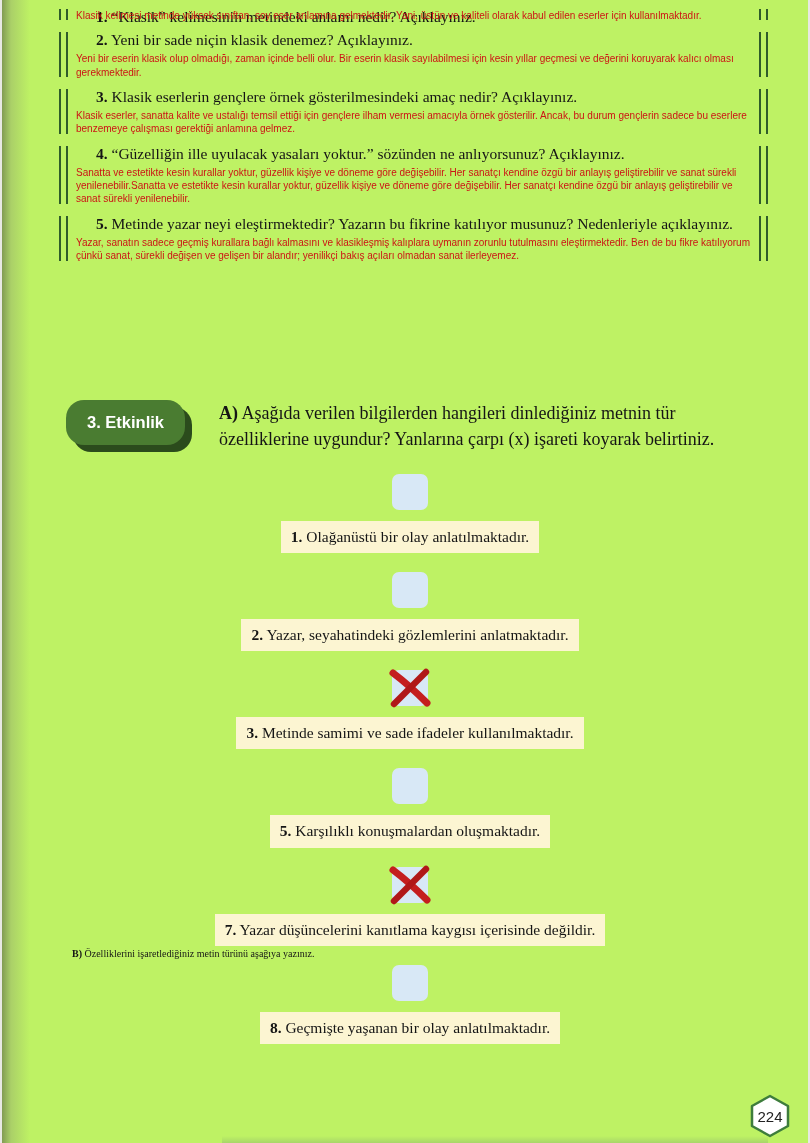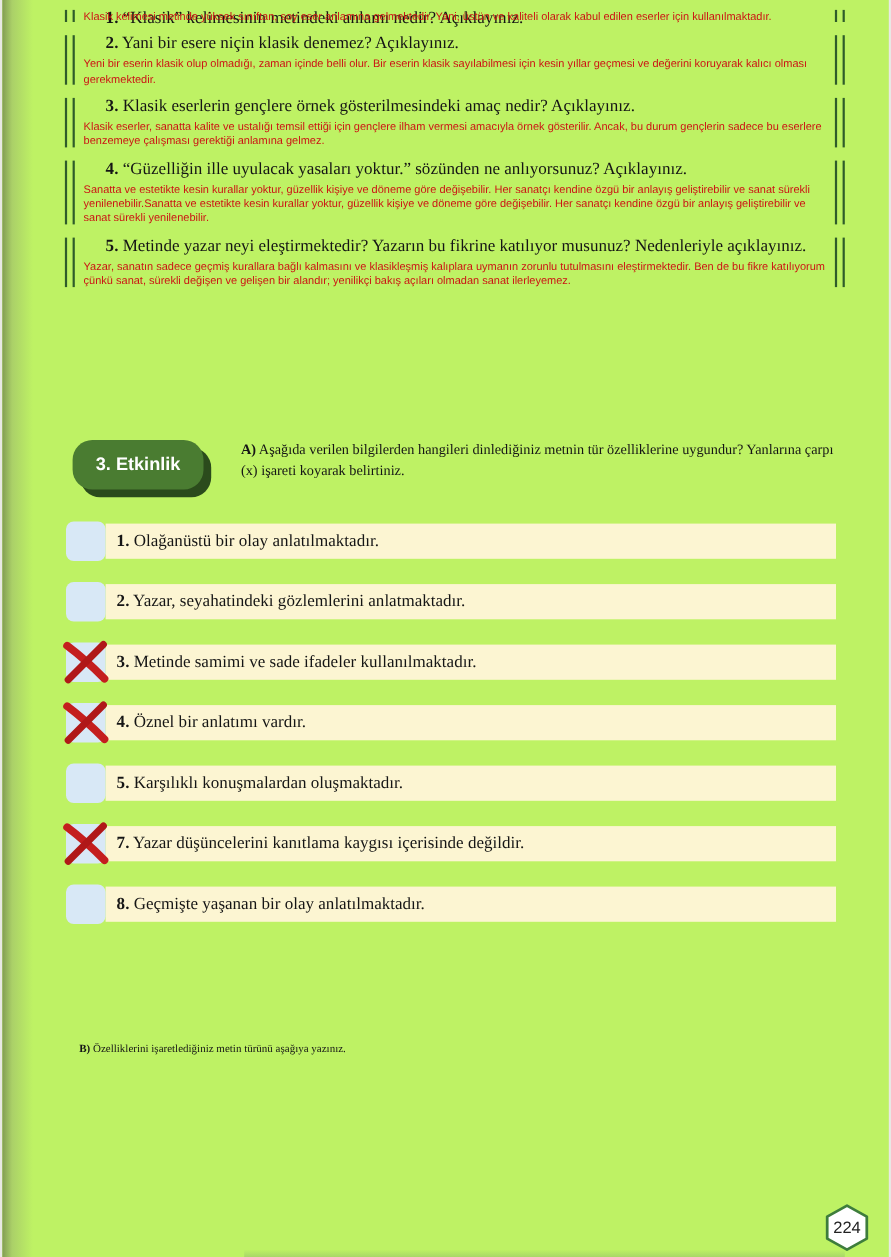--- a/index.html
+++ b/index.html
@@ -60,27 +60,27 @@
   }
   .badge {
     background: #4a7c31; color: #ffffff;
     font-family: "Liberation Sans", sans-serif;
     font-weight: bold; font-size: 16.5px;
     padding: 13px 21px; border-radius: 18px;
     box-shadow: 7px 7px 0 #2b4b1c;
     white-space: nowrap;
   }
   .instruction {
-    font-size: 13px; line-height: 1.45; color: #151515; max-width: 560px;
+    font-size: 18px; line-height: 1.45; color: #151515; max-width: 560px;
   }
   .instruction .blabel { font-weight: bold; }
 
   
   .checklist { position: absolute; top: 474px; left: 58px; right: 48px; }
-  .check-row { display: flex; align-items: center; margin-bottom: 19px; }
+  .check-row { display: flex; align-items: center; gap: 11px; margin-bottom: 19px; flex-direction: column; }
   .checkbox {
     position: relative; width: 36px; height: 36px; flex: 0 0 36px;
     background: #d8e8f6; border-radius: 7px;
   }
   .checkbox .xmark { display: none; position: absolute; left: -6px; top: -5px; }
   .checkbox.checked .xmark { display: block; }
   .item-text {
     flex: 1; background: #fcf5d2;
     font-size: 15.5px; line-height: 1.3; color: #151515;
     padding: 6px 10px; min-height: 30px;
@@ -119,21 +119,21 @@
   <div class="spine-shadow"></div>
 
   <section class="qa-section">
 
     <div class="qa-block overlap">
       <p class="q"><span class="qnum">1.</span> <span>“Klasik” kelimesinin metindeki anlamı nedir? Açıklayınız.</span></p>
       <p class="answer">Klasik kelimesi metinde yüksek sınıftan, soy eser anlamına gelmektedir. Yani, üstün ve kaliteli olarak kabul edilen eserler için kullanılmaktadır.</p>
     </div>
 
     <div class="qa-block">
-      <p class="q"><span class="qnum">2.</span> <span>Yani bir esere niçin klasik denemez? Açıklayınız.</span></p>
+      <p class="q"><span class="qnum">2.</span> <span>Yeni bir sade niçin klasik denemez? Açıklayınız.</span></p>
       <p class="answer">Yeni bir eserin klasik olup olmadığı, zaman içinde belli olur. Bir eserin klasik sayılabilmesi için kesin yıllar geçmesi ve değerini koruyarak kalıcı olması gerekmektedir.</p>
     </div>
 
     <div class="qa-block">
       <p class="q"><span class="qnum">3.</span> <span>Klasik eserlerin gençlere örnek gösterilmesindeki amaç nedir? Açıklayınız.</span></p>
       <p class="answer">Klasik eserler, sanatta kalite ve ustalığı temsil ettiği için gençlere ilham vermesi amacıyla örnek gösterilir. Ancak, bu durum gençlerin sadece bu eserlere benzemeye çalışması gerektiği anlamına gelmez.</p>
     </div>
 
     <div class="qa-block">
       <p class="q"><span class="qnum">4.</span> <span>“Güzelliğin ille uyulacak yasaları yoktur.” sözünden ne anlıyorsunuz? Açıklayınız.</span></p>
@@ -171,29 +171,20 @@
     <div class="check-row">
       <div class="checkbox checked">
         <svg class="xmark" width="48" height="46" viewBox="0 0 48 46">
             <path d="M7 8 Q23 20 41 38" stroke="#c41e1e" stroke-width="7" stroke-linecap="round" fill="none"></path>
             <path d="M40 7 Q25 22 8 39" stroke="#b01818" stroke-width="6.4" stroke-linecap="round" fill="none"></path>
           </svg>
       </div>
       <div class="item-text"><span class="inum">3.</span> <span>Metinde samimi ve sade ifadeler kullanılmaktadır.</span></div>
     </div>
 
-    <div class="check-row">
-      <div class="checkbox checked">
-        <svg class="xmark" width="48" height="46" viewBox="0 0 48 46">
-            <path d="M7 8 Q23 20 41 38" stroke="#c41e1e" stroke-width="7" stroke-linecap="round" fill="none"></path>
-            <path d="M40 7 Q25 22 8 39" stroke="#b01818" stroke-width="6.4" stroke-linecap="round" fill="none"></path>
-          </svg>
-      </div>
-      <div class="item-text"><span class="inum">4.</span> <span>Öznel bir anlatımı vardır.</span></div>
-    </div>
 
     <div class="check-row">
       <div class="checkbox">
         
       </div>
       <div class="item-text"><span class="inum">5.</span> <span>Karşılıklı konuşmalardan oluşmaktadır.</span></div>
     </div>
 
 
     <div class="check-row">

